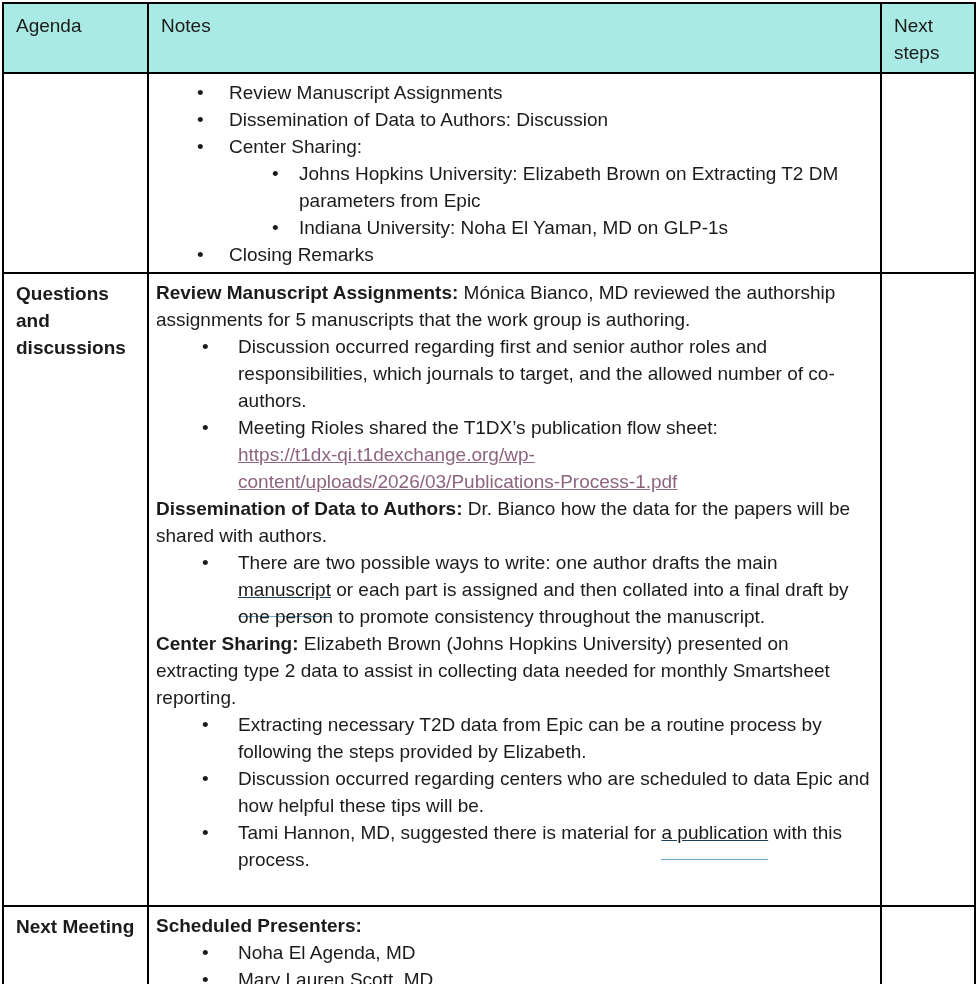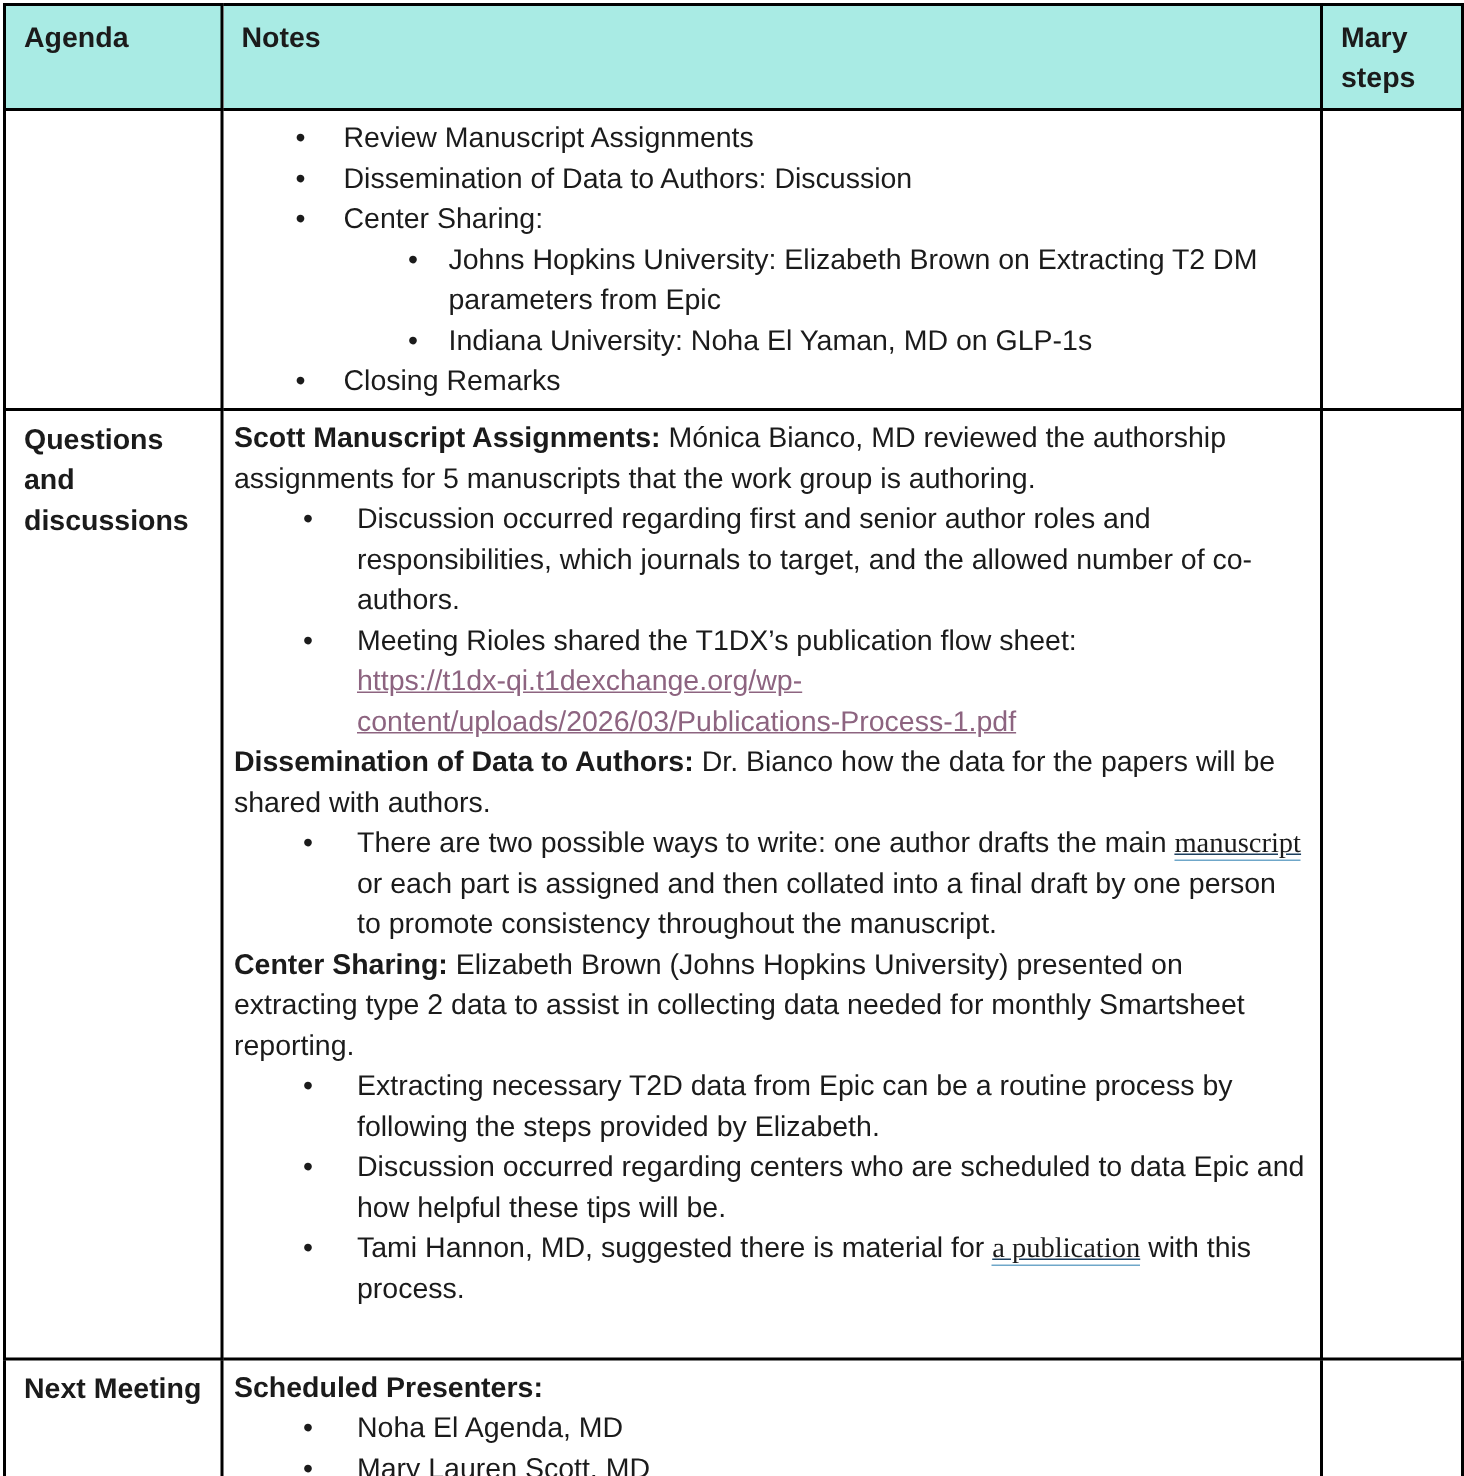--- a/index.html
+++ b/index.html
@@ -29,21 +29,21 @@
 
   th, td {
     border: 2px solid #000000;
     vertical-align: top;
     overflow: hidden;
     box-sizing: border-box;
   }
   thead th {
     background: var(--header-bg, #A9EBE4);
     text-align: left;
-    font-weight: bold;
+    font-weight: normal;
     padding: 8px 8px 6px 12px;
     font-size: 19px;
   }
   td.agenda {
     font-weight: bold;
     padding: 6px 8px 4px 12px;
   }
   td.notes {
     padding: 5px 10px 4px 7px;
   }
@@ -71,40 +71,39 @@
   .l1b .mk { width: 36px; }
 
   a.doc-link {
     color: var(--link-color, #8D6480);
     cursor: pointer;
   }
   .uline {
     text-decoration: underline;
     text-decoration-color: #1c3f5e;
     border-bottom: 1px solid #6fa7c9;
-    padding-bottom: 0px;
-    font-family: Liberation Serif, serif;
+    padding-bottom: 16px;
   }
   b { font-weight: bold; }
 </style>
 </head>
 <body>
 
 <div class="doc">
 <table class="minutes">
   <colgroup>
     <col class="c-agenda">
     <col class="c-notes">
     <col class="c-next">
   </colgroup>
   <thead>
     <tr style="height:63px;">
       <th>Agenda</th>
       <th>Notes</th>
-      <th>Mary steps</th>
+      <th>Next steps</th>
     </tr>
   </thead>
   <tbody>
 
     <tr style="height:195px;">
       <td class="agenda"></td>
       <td class="notes">
         <div class="bullet l1a">
           <span class="mk">•</span>
           <span>Review Manuscript Assignments</span>
@@ -129,21 +128,21 @@
           <span class="mk">•</span>
           <span>Closing Remarks</span>
         </div>
       </td>
       <td class="next"></td>
     </tr>
 
     <tr style="height:633px;">
       <td class="agenda">Questions and discussions</td>
       <td class="notes">
-        <p><b>Scott Manuscript Assignments:</b><span> Mónica Bianco, MD reviewed the authorship assignments for 5 manuscripts that the work group is authoring.</span></p>
+        <p><b>Review Manuscript Assignments:</b><span> Mónica Bianco, MD reviewed the authorship assignments for 5 manuscripts that the work group is authoring.</span></p>
         <div class="bullet l1b">
           <span class="mk">•</span>
           <span>Discussion occurred regarding first and senior author roles and responsibilities, which journals to target, and the allowed number of co-authors.</span>
         </div>
         <div class="bullet l1b">
           <span class="mk">•</span>
           <span><span>Meeting Rioles shared the T1DX’s publication flow sheet:</span><br>
             <a class="doc-link" href="#"><span>https://t1dx-qi.t1dexchange.org/wp-</span><br><span>content/uploads/2026/03/Publications-Process-1.pdf</span></a>
           </span>
         </div>

